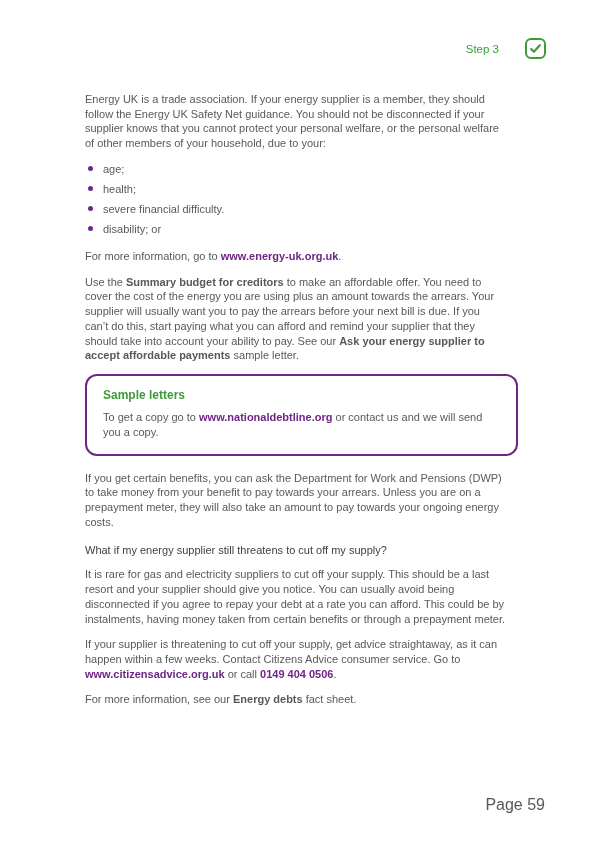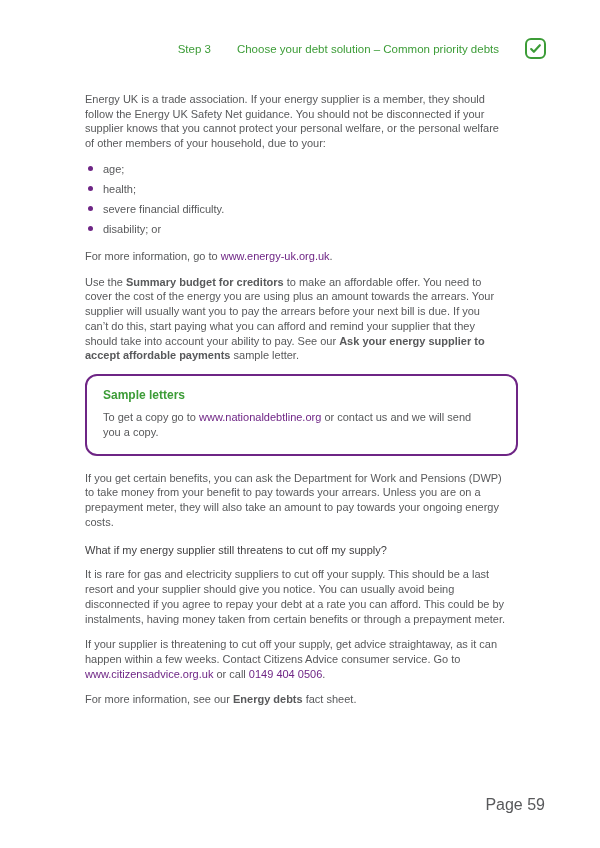--- a/index.html
+++ b/index.html
@@ -35,21 +35,21 @@
 
   .content {
     position: absolute;
     top: 92px; left: 85px; width: 433px;
     font-size: 11px; line-height: 1.34;
   }
   .content p { margin: 0 12px 11px 0; }
   strong { font-weight: bold; color: inherit; }
   .link {
     color: var(--purple, #6e2585);
-    font-weight: normal;
+    font-weight: bold;
     text-decoration: none;
     cursor: pointer;
   }
   ul.bullets { list-style: none; margin: 3px 0 13px 0; }
   ul.bullets li {
     position: relative;
     padding-left: 18px;
     line-height: 14px;
     margin-bottom: 6px;
   }
@@ -82,21 +82,20 @@
     color: var(--body_text, #58595b);
   }
 </style>
 </head>
 <body>
 
 <div class="page">
 
   <div class="header">
     <span class="step">Step 3</span>
-    <span class="title">Choose your debt solution – Common priority debts</span>
     <span class="check">
       <svg viewBox="0 0 24 24" width="13" height="13" aria-hidden="true">
         <path d="M4 13l5 5L20 6" stroke="#3c9c37" stroke-width="4" fill="none" stroke-linecap="round" stroke-linejoin="round"></path>
       </svg>
     </span>
   </div>
 
   <div class="content">
 
     <p>Energy UK is a trade association. If your energy supplier is a member, they should follow the Energy UK Safety Net guidance. You should not be disconnected if your supplier knows that you cannot protect your personal welfare, or the personal welfare of other members of your household, due to your:</p>

